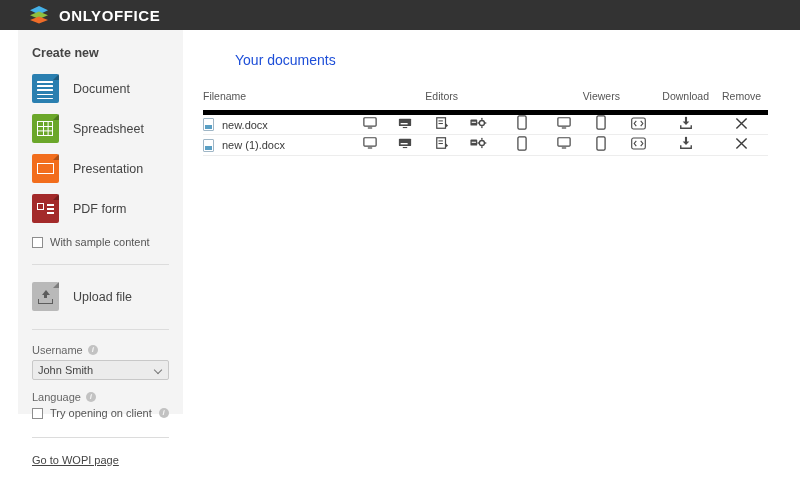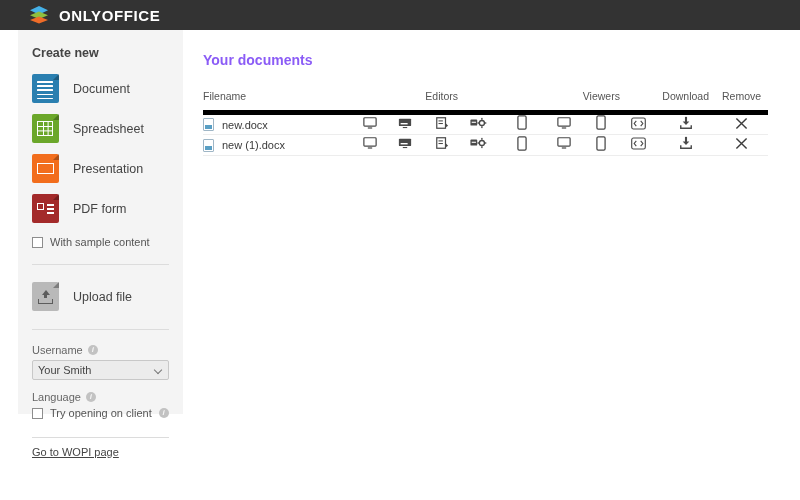--- a/index.html
+++ b/index.html
@@ -153,27 +153,28 @@
     margin-bottom: 11px; cursor: pointer;
   }
   .caret {
     position: absolute; right: 7px; top: 6px;
     width: 6px; height: 6px;
     border-right: 1.3px solid #777; border-bottom: 1.3px solid #777;
     transform: rotate(45deg);
   }
   .wopi-link {
     font-size: 11px; color: #444; text-decoration: underline;
-    display: inline-block; margin-top: 8px; cursor: pointer;
+    display: inline-block; margin-top: 16px; cursor: pointer;
   }
 
   
   .page-title {
-    font-size: 14px; font-weight: bold; color: #8b5cf6;
+    font-size: 14px; font-weight: normal; color: #1d4ed8;
     margin-bottom: 22px;
+    margin-left: 32px;
   }
   table.docs { width: 100%; border-collapse: collapse; }
   table.docs th {
     font-size: 10.5px; font-weight: normal; color: #555;
     text-align: center; padding-bottom: 8px;
     border-bottom: 5px solid #000000;
   }
   table.docs th.fn { text-align: left; }
   table.docs td {
     border-bottom: 1px solid #ededed;
@@ -277,21 +278,21 @@
     </div>
 
     <div class="divider" style="margin-top:18px"></div>
 
     <div style="margin-top:14px">
       <div class="field-label">
         <span>Username</span>
         <span class="info-i">i</span>
       </div>
       <div class="sel">
-        <span>Your Smith</span>
+        <span>John Smith</span>
         <span class="caret"></span>
       </div>
 
       <div class="field-label">
         <span>Language</span>
         <span class="info-i">i</span>
       </div>
 
       <div class="chk-row" style="margin-top:4px">
         <span class="chkbox"></span>

